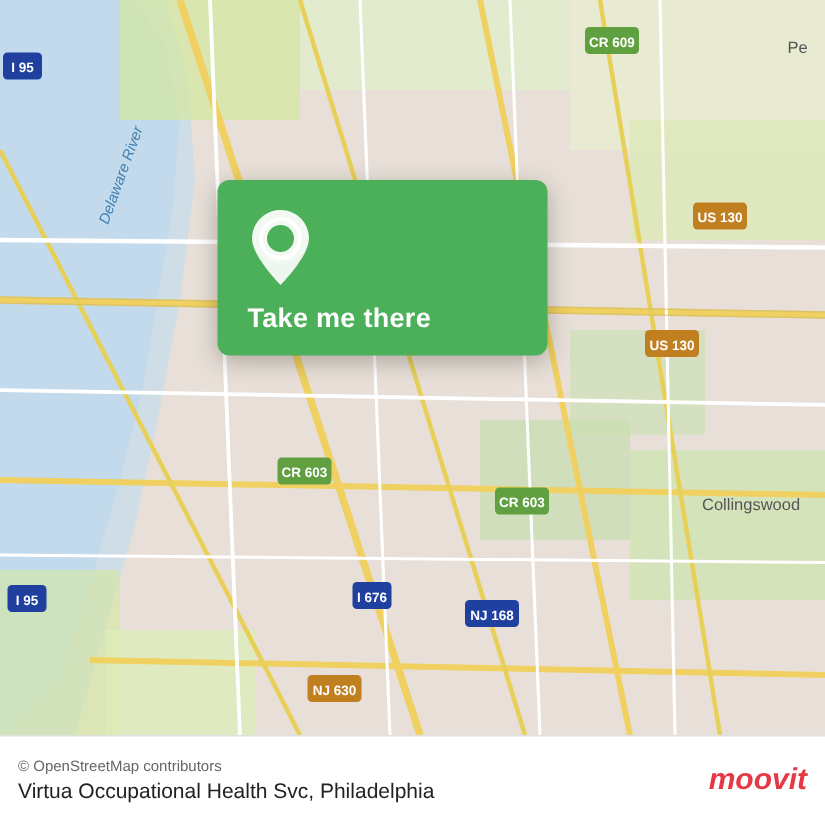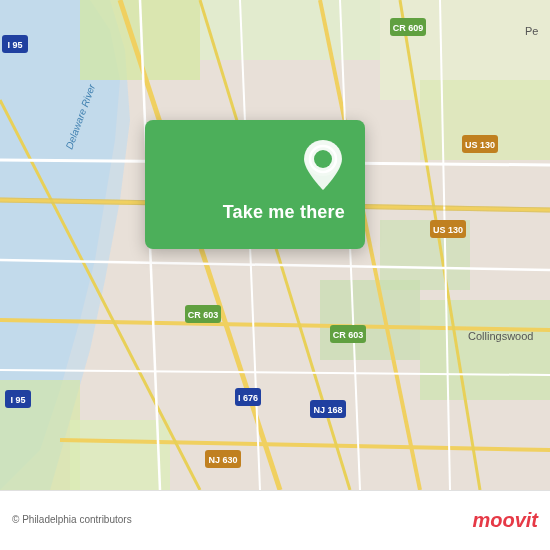--- a/index.html
+++ b/index.html
@@ -28,22 +28,22 @@
     
     #popup-card {
       position: absolute;
       top: 120px;
       left: 145px;
       width: 220px;
       background: #4caf5a;
       border-radius: 8px;
       display: flex;
       flex-direction: column;
-      align-items: flex-end;
-      padding: 18px 20px 26px 20px;
+      align-items: flex-start;
+      padding: 18px 20px 14px 20px;
       box-shadow: 0 4px 16px rgba(0,0,0,0.25);
       cursor: pointer;
     }
 
     #location-pin-icon {
       width: 44px;
       height: 54px;
       margin-bottom: 10px;
     }
 
@@ -196,18 +196,19 @@
 
       <circle cx="22" cy="21" r="13" fill="none" stroke="white" stroke-width="2.5"></circle>
     </svg>
 
     <button id="take-me-there-btn">Take me there</button>
   </div>
 </div>
 
 <div id="bottom-bar">
   <div id="bottom-info">
-    <span id="copyright-text">© Philadelphia contributors</span>
+    <span id="copyright-text">© OpenStreetMap contributors</span>
+    <span id="location-name">Virtua Occupational Health Svc, Philadelphia</span>
   </div>
   <div id="moovit-logo">
     <span id="moovit-logo-text">moovit</span>
   </div>
 </div>
 
 </body></html>

